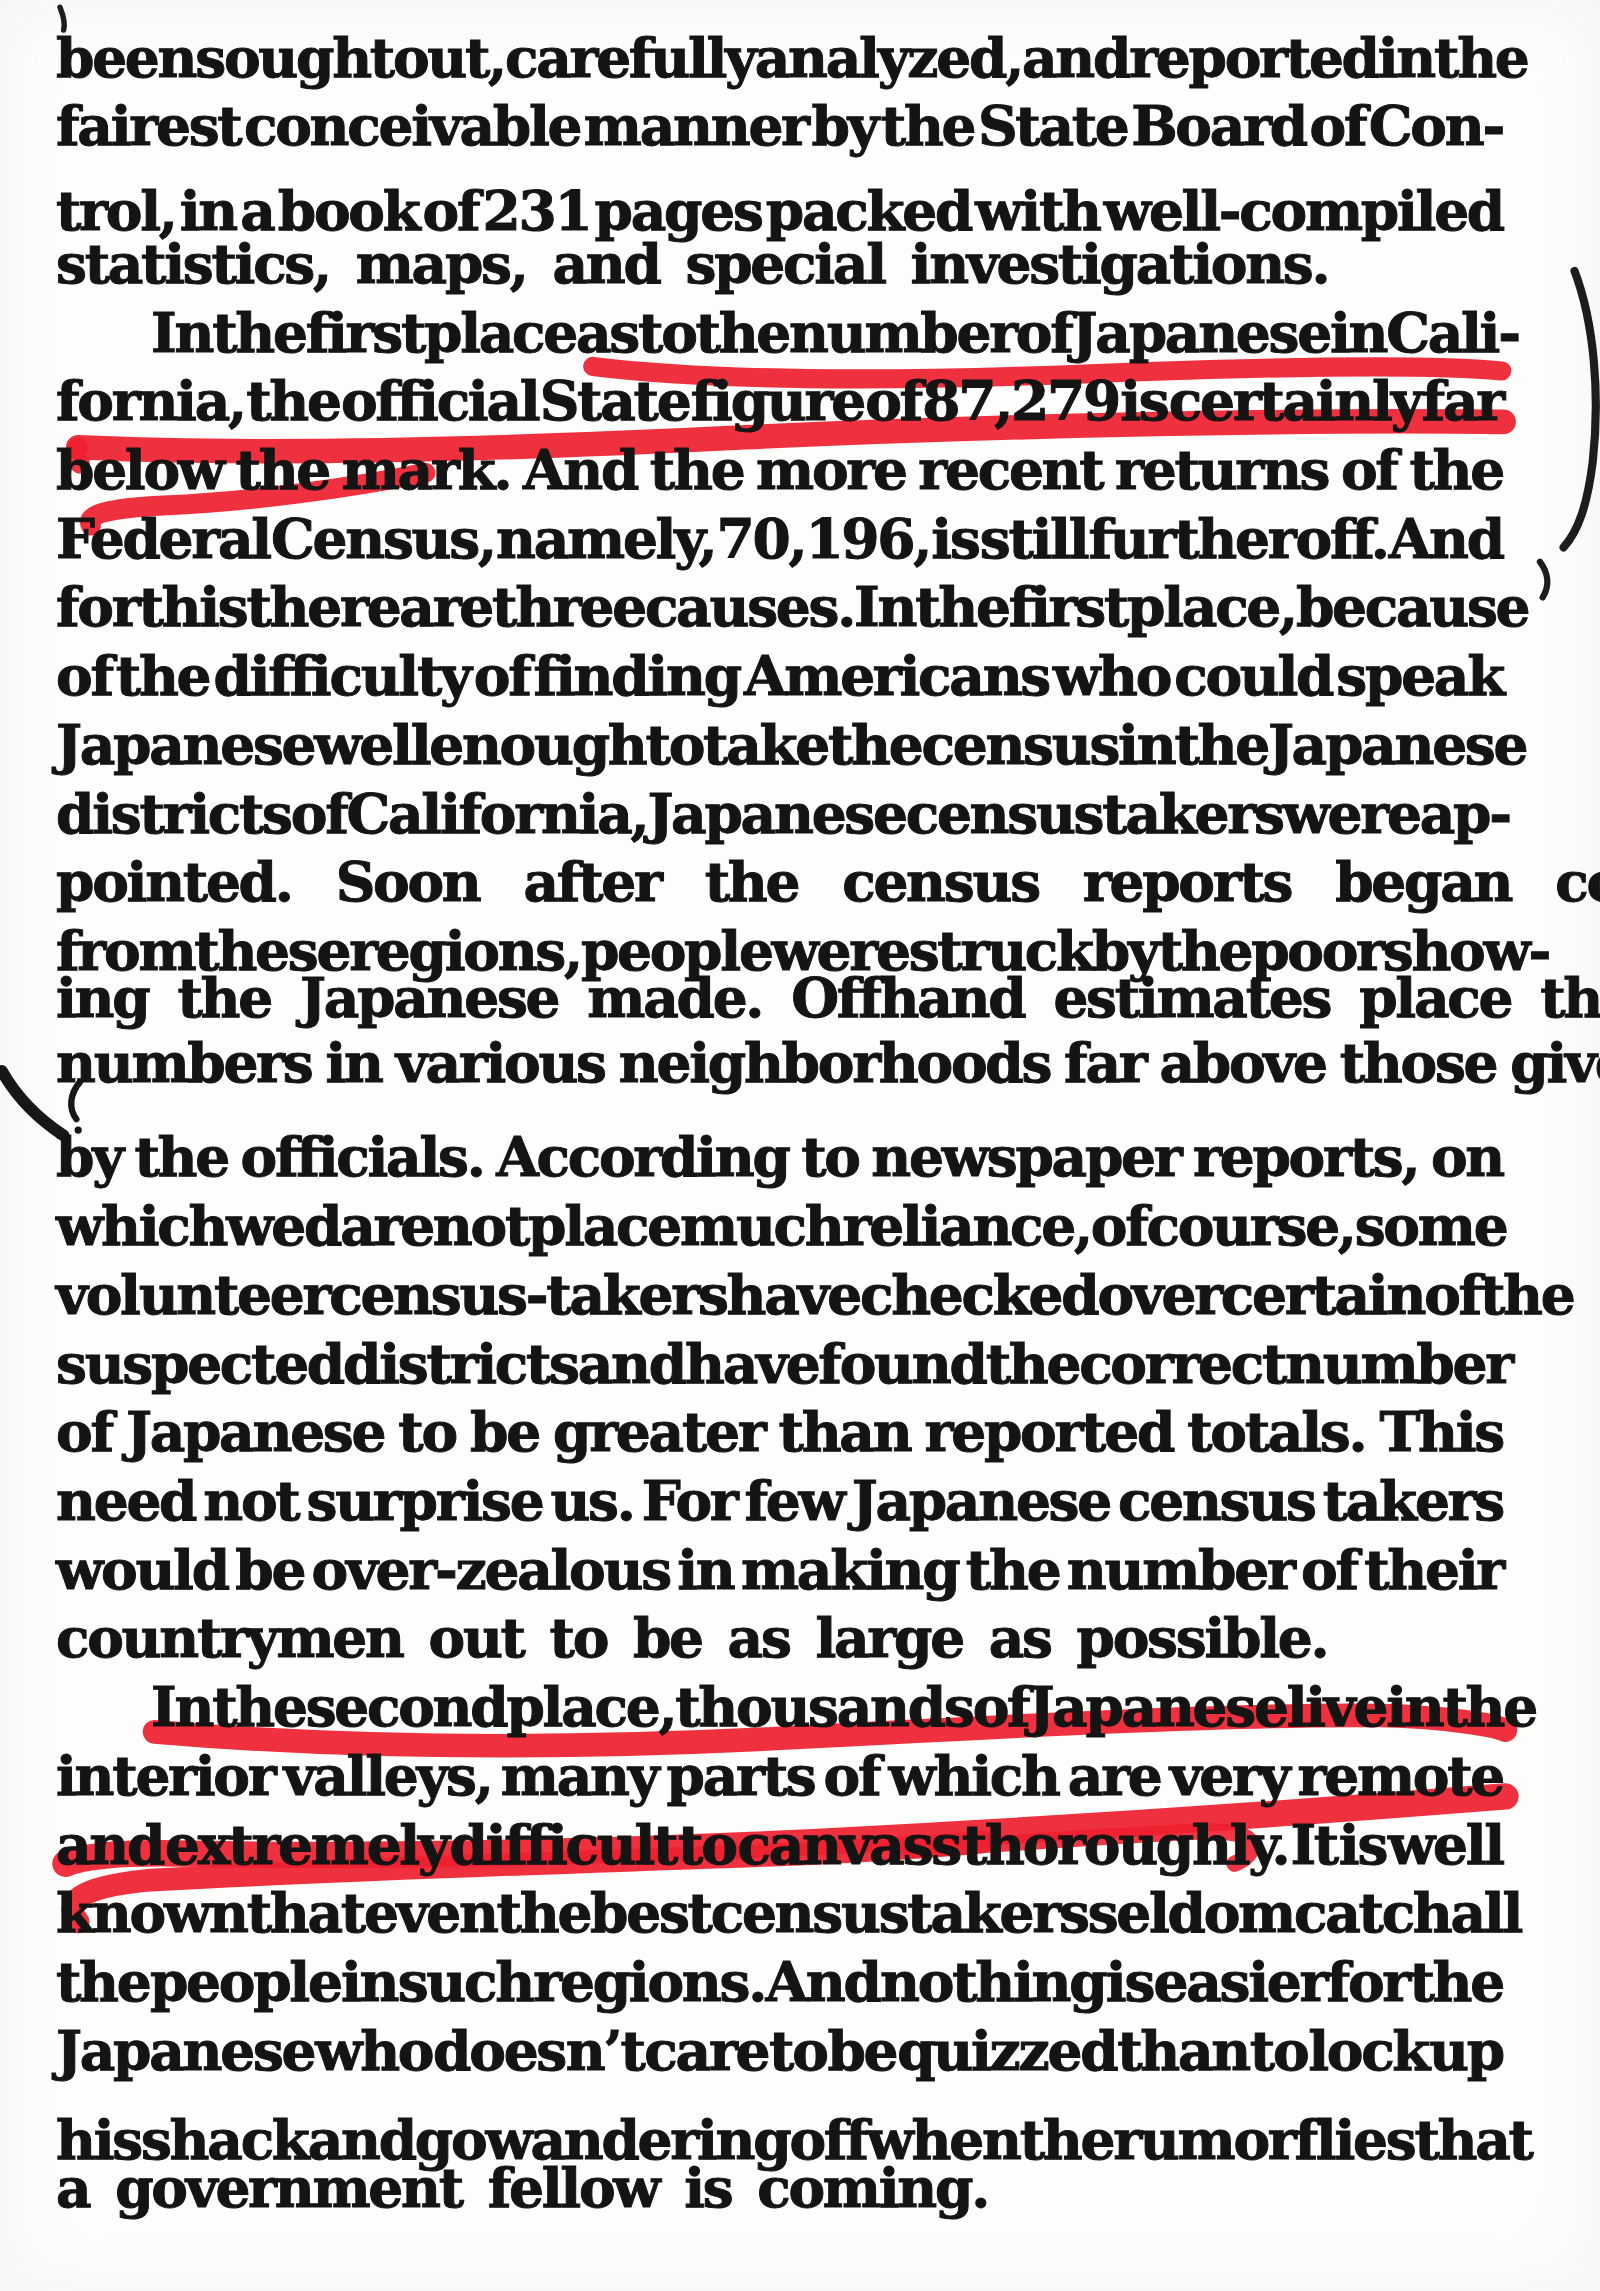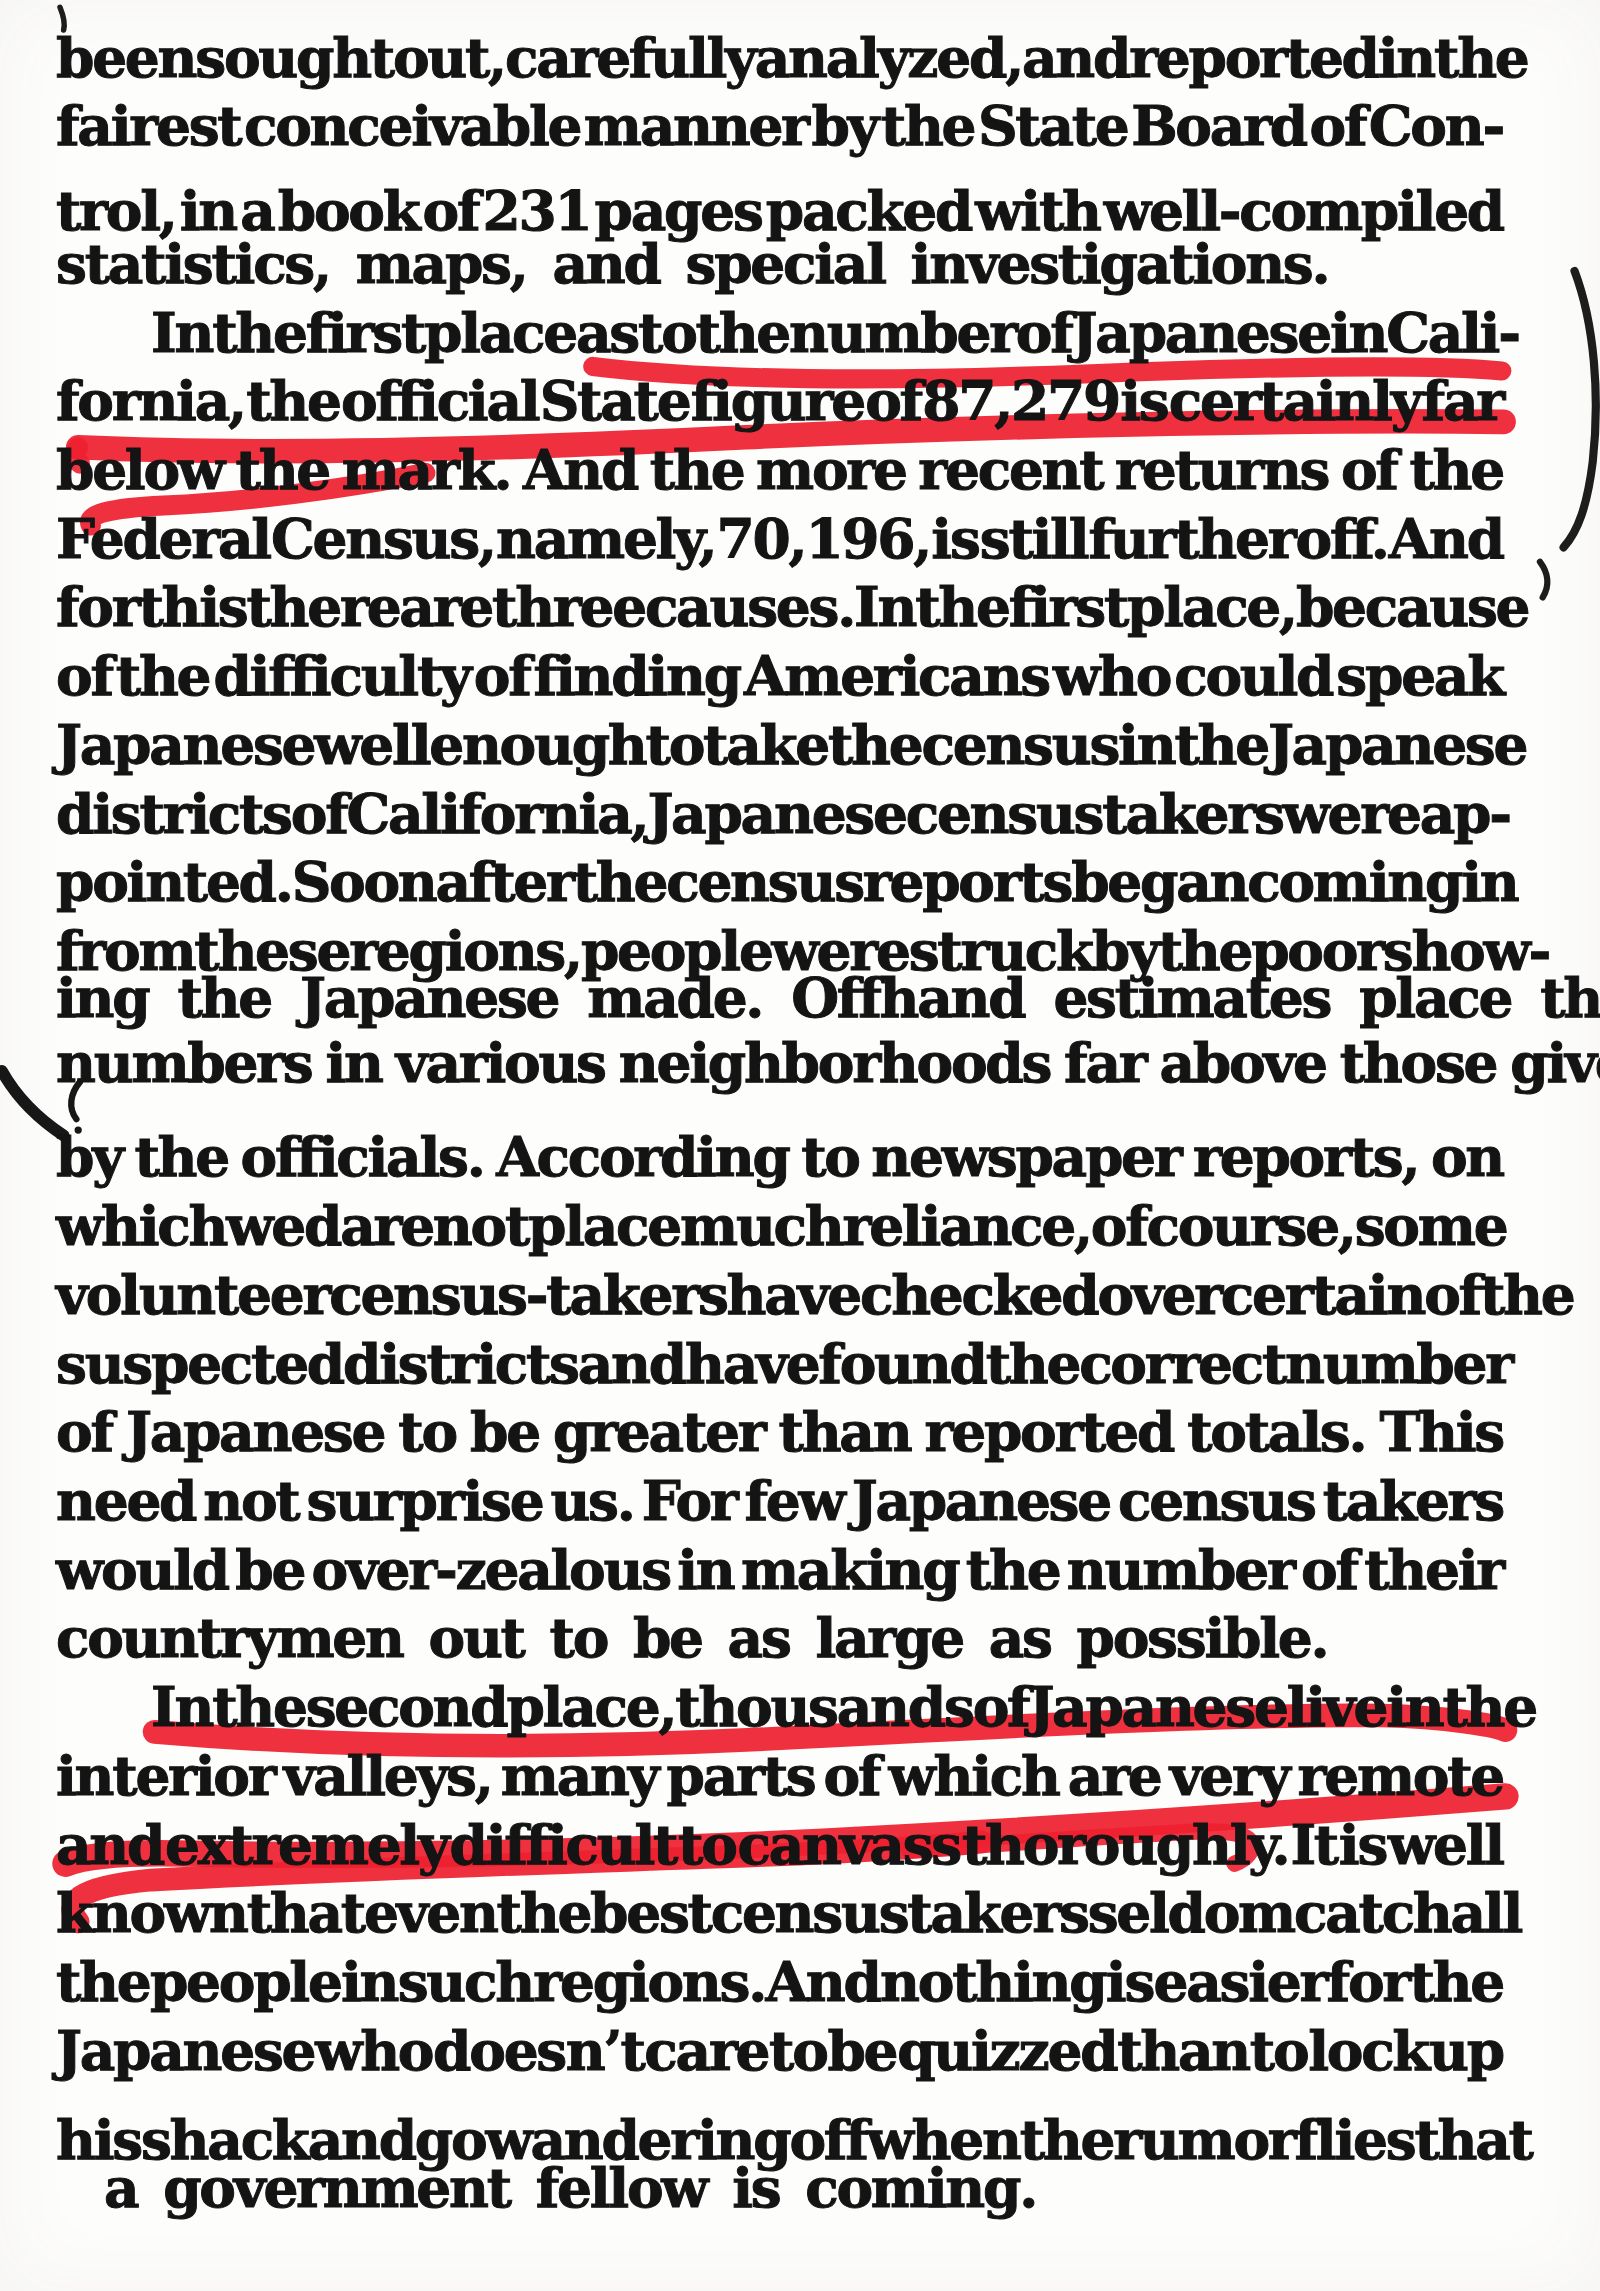--- a/index.html
+++ b/index.html
@@ -193,21 +193,21 @@
       <div class="line" style="top: 780px;">
         <span>districts</span>
         <span>of</span>
         <span>California,</span>
         <span>Japanese</span>
         <span>census</span>
         <span>takers</span>
         <span>were</span>
         <span>ap-</span>
       </div>
-      <div class="line" style="top: 848px;">
+      <div class="line" style="top: 848px; gap: 44px;">
         <span>pointed.</span>
         <span>Soon</span>
         <span>after</span>
         <span>the</span>
         <span>census</span>
         <span>reports</span>
         <span>began</span>
         <span>coming</span>
         <span>in</span>
       </div>
@@ -398,17 +398,17 @@
         <span>and</span>
         <span>go</span>
         <span>wandering</span>
         <span>off</span>
         <span>when</span>
         <span>the</span>
         <span>rumor</span>
         <span>flies</span>
         <span>that</span>
       </div>
-      <div class="line para-end" style="top: 2154px; margin-left: 48px;">a government fellow is coming.</div>
+      <div class="line para-end" style="top: 2154px;">a government fellow is coming.</div>
     </div>
 
 </div>
 
 
 </body></html>

